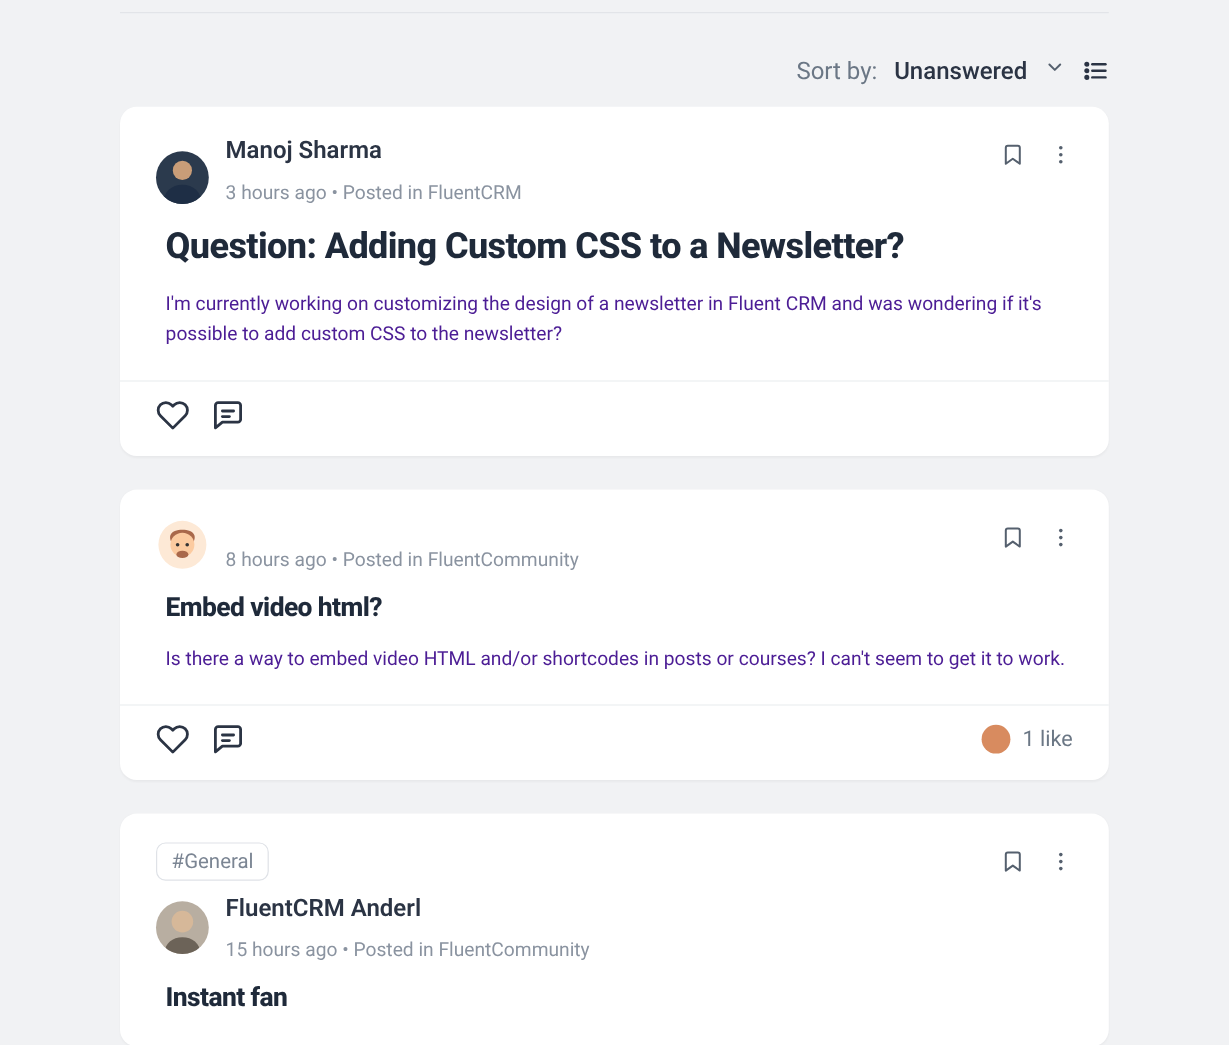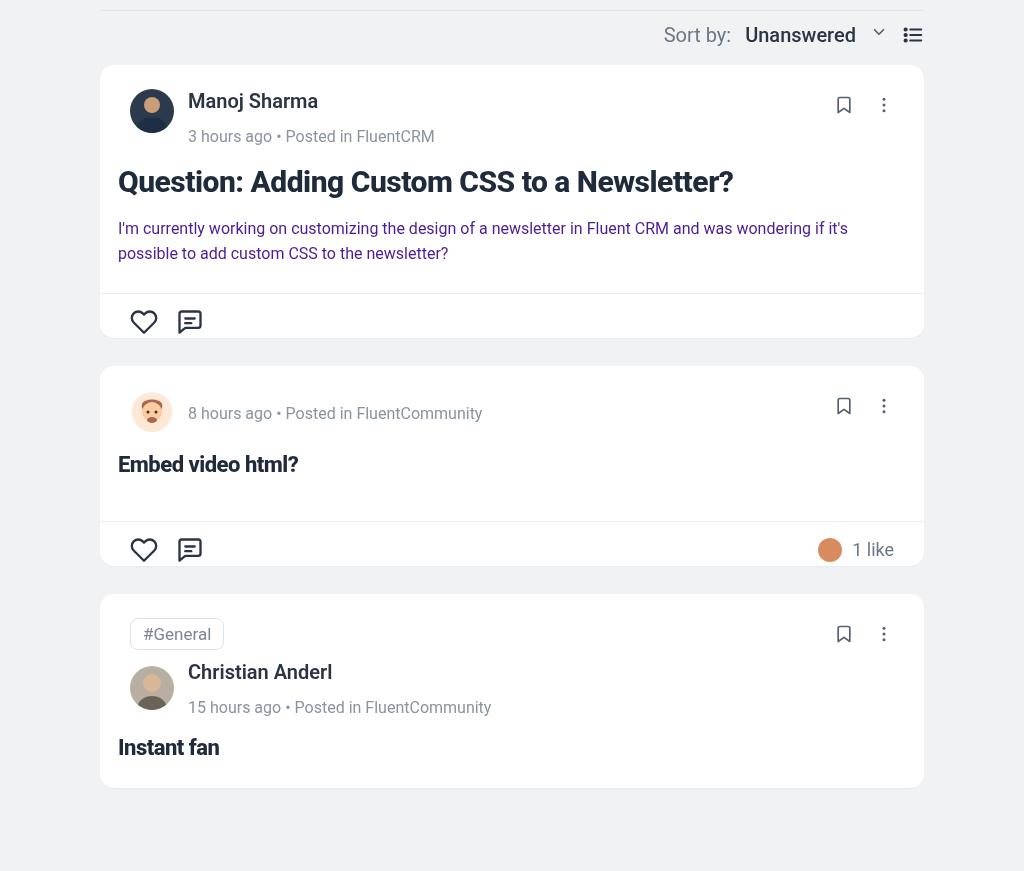--- a/index.html
+++ b/index.html
@@ -11,21 +11,21 @@
     overflow: hidden;
   }
   .container {
     padding: 0 100px;
   }
   .toolbar {
     display: flex;
     justify-content: flex-end;
     align-items: center;
     gap: 14px;
-    padding: 12px 0 18px 0;
+    padding: 36px 0 18px 0;
     border-top: 1px solid #e2e4e8;
     margin-top: 10px;
   }
   .sort-label {
     color: #6b7785;
     font-size: 20px;
   }
   .sort-select {
     display: inline-flex;
     gap: 14px;
@@ -44,21 +44,21 @@
   }
   .card-head {
     display: flex;
     align-items: flex-start;
     justify-content: space-between;
     padding: 24px 30px 0 30px;
   }
   .author {
     display: flex;
     gap: 14px;
-    align-items: flex-start;
+    align-items: flex-end;
   }
   .avatar {
     width: 44px; height: 44px;
     border-radius: 50%;
     background: #c9a07a;
     display: flex;
     align-items: center;
     justify-content: center;
     overflow: hidden;
   }
@@ -74,37 +74,37 @@
     margin-top: 14px;
   }
   .meta .dot { margin: 0 4px; }
   .card-actions {
     display: flex;
     gap: 20px;
     align-items: center;
     padding-top: 6px;
   }
   .icon-btn { width: 20px; height: 20px; color: #55606e; cursor: pointer; }
-  .card-body { padding: 18px 30px 26px 18px; }
+  .card-body { padding: 18px 30px 26px 38px; }
   .post-title {
     font-size: 30px;
     font-weight: 800;
     color: #1f2a3a;
     margin-bottom: 18px;
     letter-spacing: -0.5px;
   }
   .post-title.sm { font-size: 22px; }
   .post-text {
     font-size: 16px;
     color: #4c1d95;
     line-height: 1.55;
   }
   .card-foot {
     border-top: 1px solid #eceef1;
-    padding: 14px 30px 2px 30px;
+    padding: 14px 30px 20px 30px;
     display: flex;
     align-items: center;
     justify-content: space-between;
   }
   .foot-left {
     display: flex;
     gap: 18px;
     align-items: center;
   }
   .heart, .comment {
@@ -234,20 +234,21 @@
           </svg>
         <svg class="icon-btn" viewBox="0 0 24 24" fill="currentColor">
             <circle cx="12" cy="5" r="1.8"></circle>
             <circle cx="12" cy="12" r="1.8"></circle>
             <circle cx="12" cy="19" r="1.8"></circle>
           </svg>
       </div>
     </div>
     <div class="card-body">
       <h2 class="post-title sm">Embed video html?</h2>
+      <p class="post-text">Is there a way to embed video HTML and/or shortcodes in posts or courses? I can't seem to get it to work.</p>
     </div>
     <div class="card-foot">
       <div class="foot-left">
         <svg class="heart" viewBox="0 0 24 24" fill="none" stroke="currentColor" stroke-width="2" stroke-linecap="round" stroke-linejoin="round">
             <path d="M20.84 4.61a5.5 5.5 0 0 0-7.78 0L12 5.67l-1.06-1.06a5.5 5.5 0 0 0-7.78 7.78L12 21.23l8.84-8.84a5.5 5.5 0 0 0 0-7.78z"></path>
           </svg>
         <svg class="comment" viewBox="0 0 24 24" fill="none" stroke="currentColor" stroke-width="2" stroke-linecap="round" stroke-linejoin="round">
             <path d="M21 15a2 2 0 0 1-2 2H8l-5 4V5a2 2 0 0 1 2-2h14a2 2 0 0 1 2 2z"></path>
             <line x1="8" y1="9" x2="16" y2="9"></line>
             <line x1="8" y1="13" x2="13" y2="13"></line>
@@ -264,21 +265,21 @@
     <div class="card-head tagged">
       <span class="tag">#General</span>
       <div class="author-row">
         <div class="avatar" style="background:#b8aea1">
           <svg viewBox="0 0 44 44">
               <circle cx="22" cy="17" r="9" fill="#d6b899"></circle>
               <path d="M7 44c0-9 7-14 15-14s15 5 15 14" fill="#6c6358"></path>
             </svg>
         </div>
         <div>
-          <div class="author-name">Christian Anderl</div>
+          <div class="author-name">FluentCRM Anderl</div>
           <div class="meta">
             <span>15 hours ago</span><span class="dot">•</span><span>Posted in</span> <span>FluentCommunity</span>
           </div>
         </div>
       </div>
       <div class="card-actions">
         <svg class="icon-btn" viewBox="0 0 24 24" fill="none" stroke="currentColor" stroke-width="2" stroke-linecap="round" stroke-linejoin="round">
             <path d="M19 21l-7-5-7 5V5a2 2 0 0 1 2-2h10a2 2 0 0 1 2 2z"></path>
           </svg>
         <svg class="icon-btn" viewBox="0 0 24 24" fill="currentColor">

